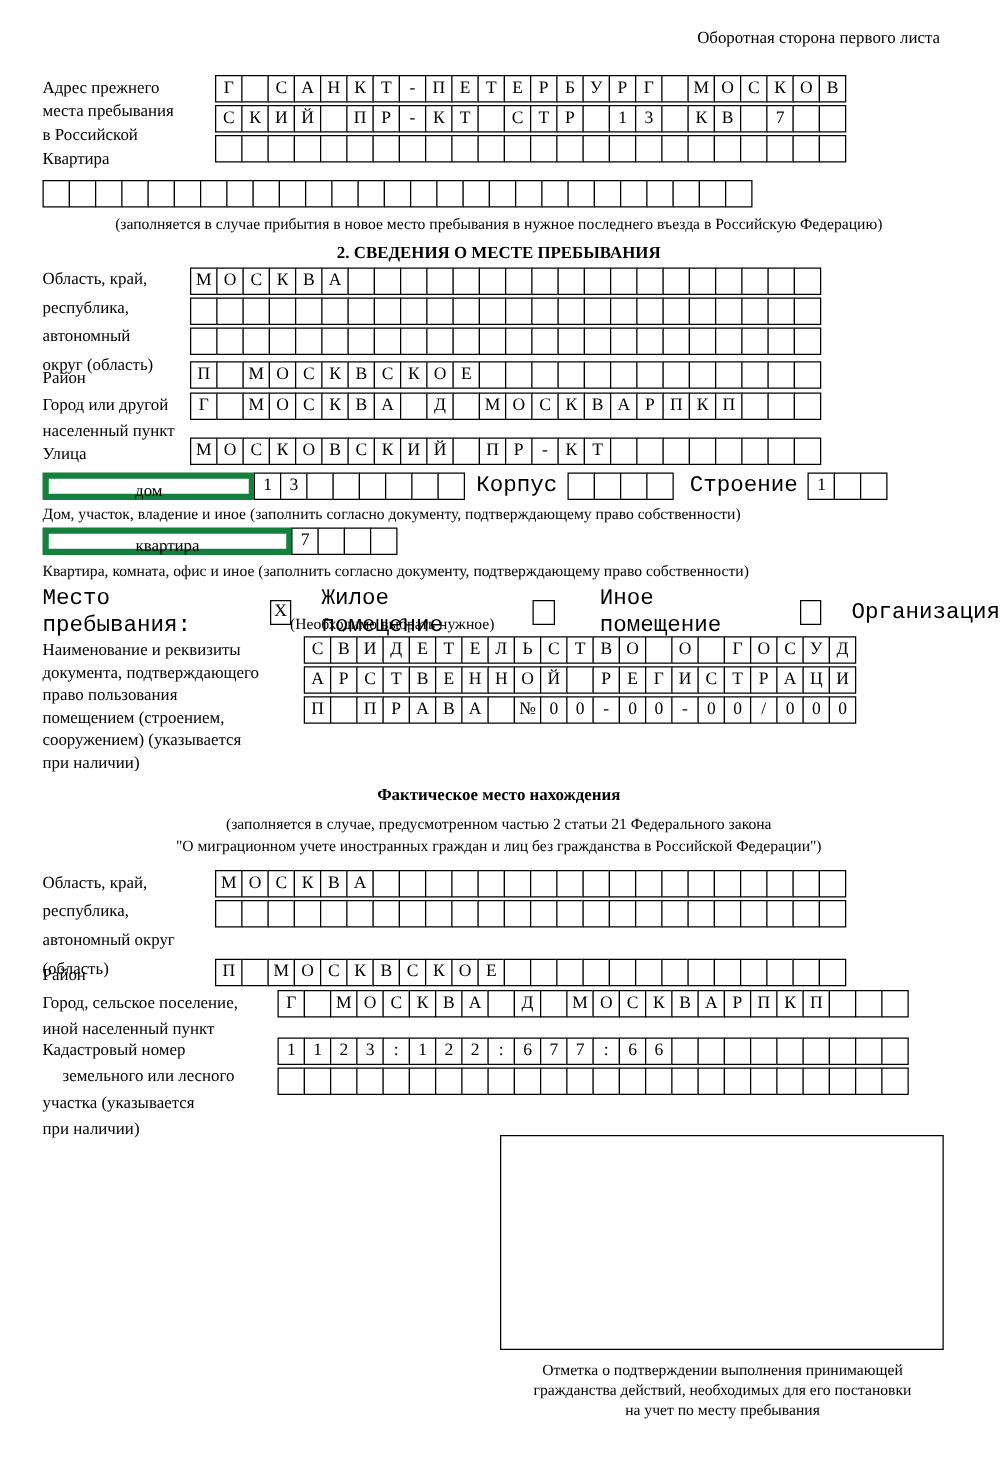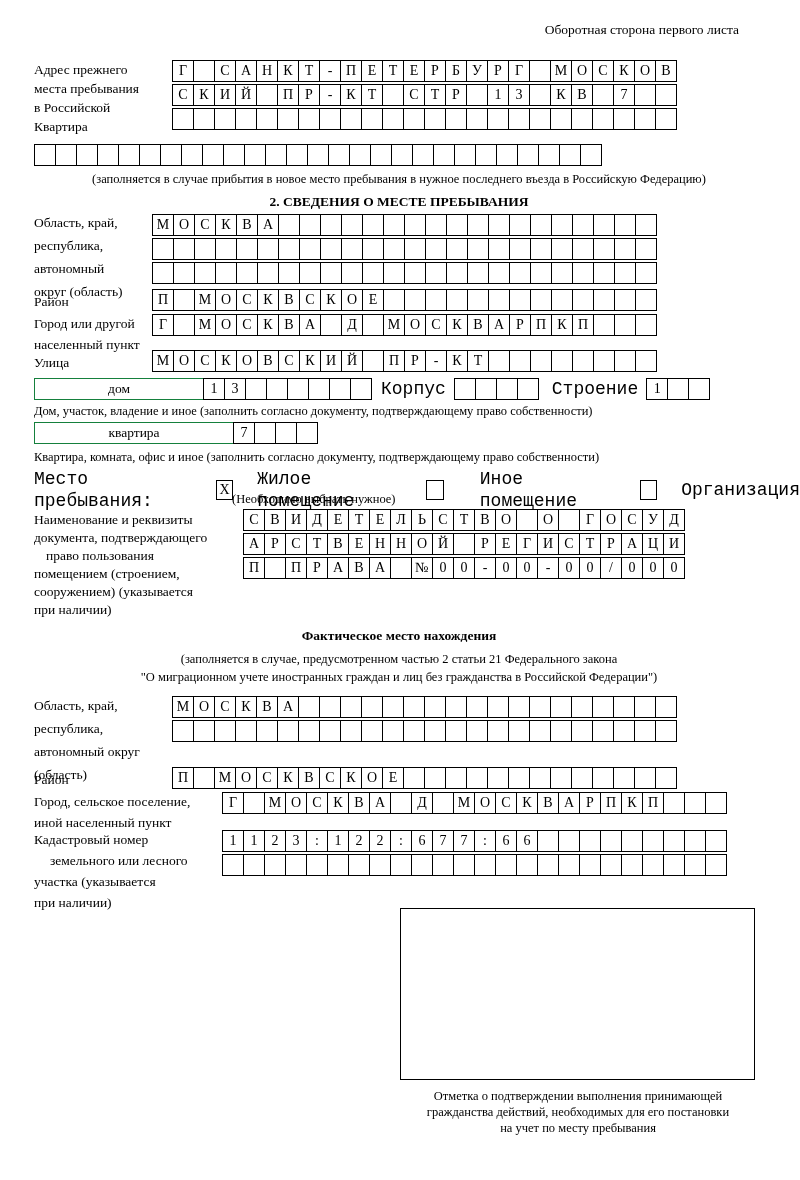--- a/index.html
+++ b/index.html
@@ -13,21 +13,21 @@
   }
   .page {
     position: relative;
     width: 800px;
     height: 1180px;
     background: #fff;
     overflow: hidden;
   }
   .hdr-right {
     position: absolute;
-    right: 61px;
+    right: 48px;
     top: 22px;
     font-size: 13.5px;
   }
   .row {
     position: absolute;
     display: flex;
     align-items: flex-start;
   }
   .lbl {
     font-size: 13.5px;
@@ -54,21 +54,21 @@
   }
   .cellrow {
     display: flex;
     margin-bottom: 2px;
   }
   .note {
     font-size: 12.5px;
     text-align: center;
   }
   .wide-label-box {
-    border: 1px solid #15803d;
+    border: 5px solid #15803d;
     box-sizing: border-box;
     height: 22px;
     text-align: center;
     font-size: 13.5px;
     line-height: 20px;
   }
   .inline-lbl {
     font-size: 18px;
     line-height: 22px;
     font-family: Liberation Mono, monospace;
@@ -462,21 +462,21 @@
     <div class="checkbox" style="margin-left:14px;"></div>
     <div class="inline-lbl" style="margin-left:20px;">Иное помещение</div>
     <div class="checkbox" style="margin-left:14px;"></div>
     <div class="inline-lbl" style="margin-left:8px;">Организация</div>
   </div>
   <div class="lbl-small" style="position:absolute; left:232px; top:492px;">(Необходимо выбрать нужное)</div>
 
   <div style="position:absolute; left:34px; top:512px; width:205px;">
     <div class="lbl">Наименование и реквизиты</div>
     <div class="lbl" style="margin-top:3px;">документа, подтверждающего</div>
-    <div class="lbl" style="margin-top:3px;margin-left:12px;">право пользования</div>
+    <div class="lbl" style="margin-top:3px;">право пользования</div>
     <div class="lbl" style="margin-top:3px;">помещением (строением,</div>
     <div class="lbl" style="margin-top:3px;">сооружением) (указывается</div>
     <div class="lbl" style="margin-top:3px;">при наличии)</div>
   </div>
 
   <div style="position:absolute; left:243px; top:509px;">
     <div class="cellrow">
       <div class="cell">С</div>
       <div class="cell">В</div>
       <div class="cell">И</div>

